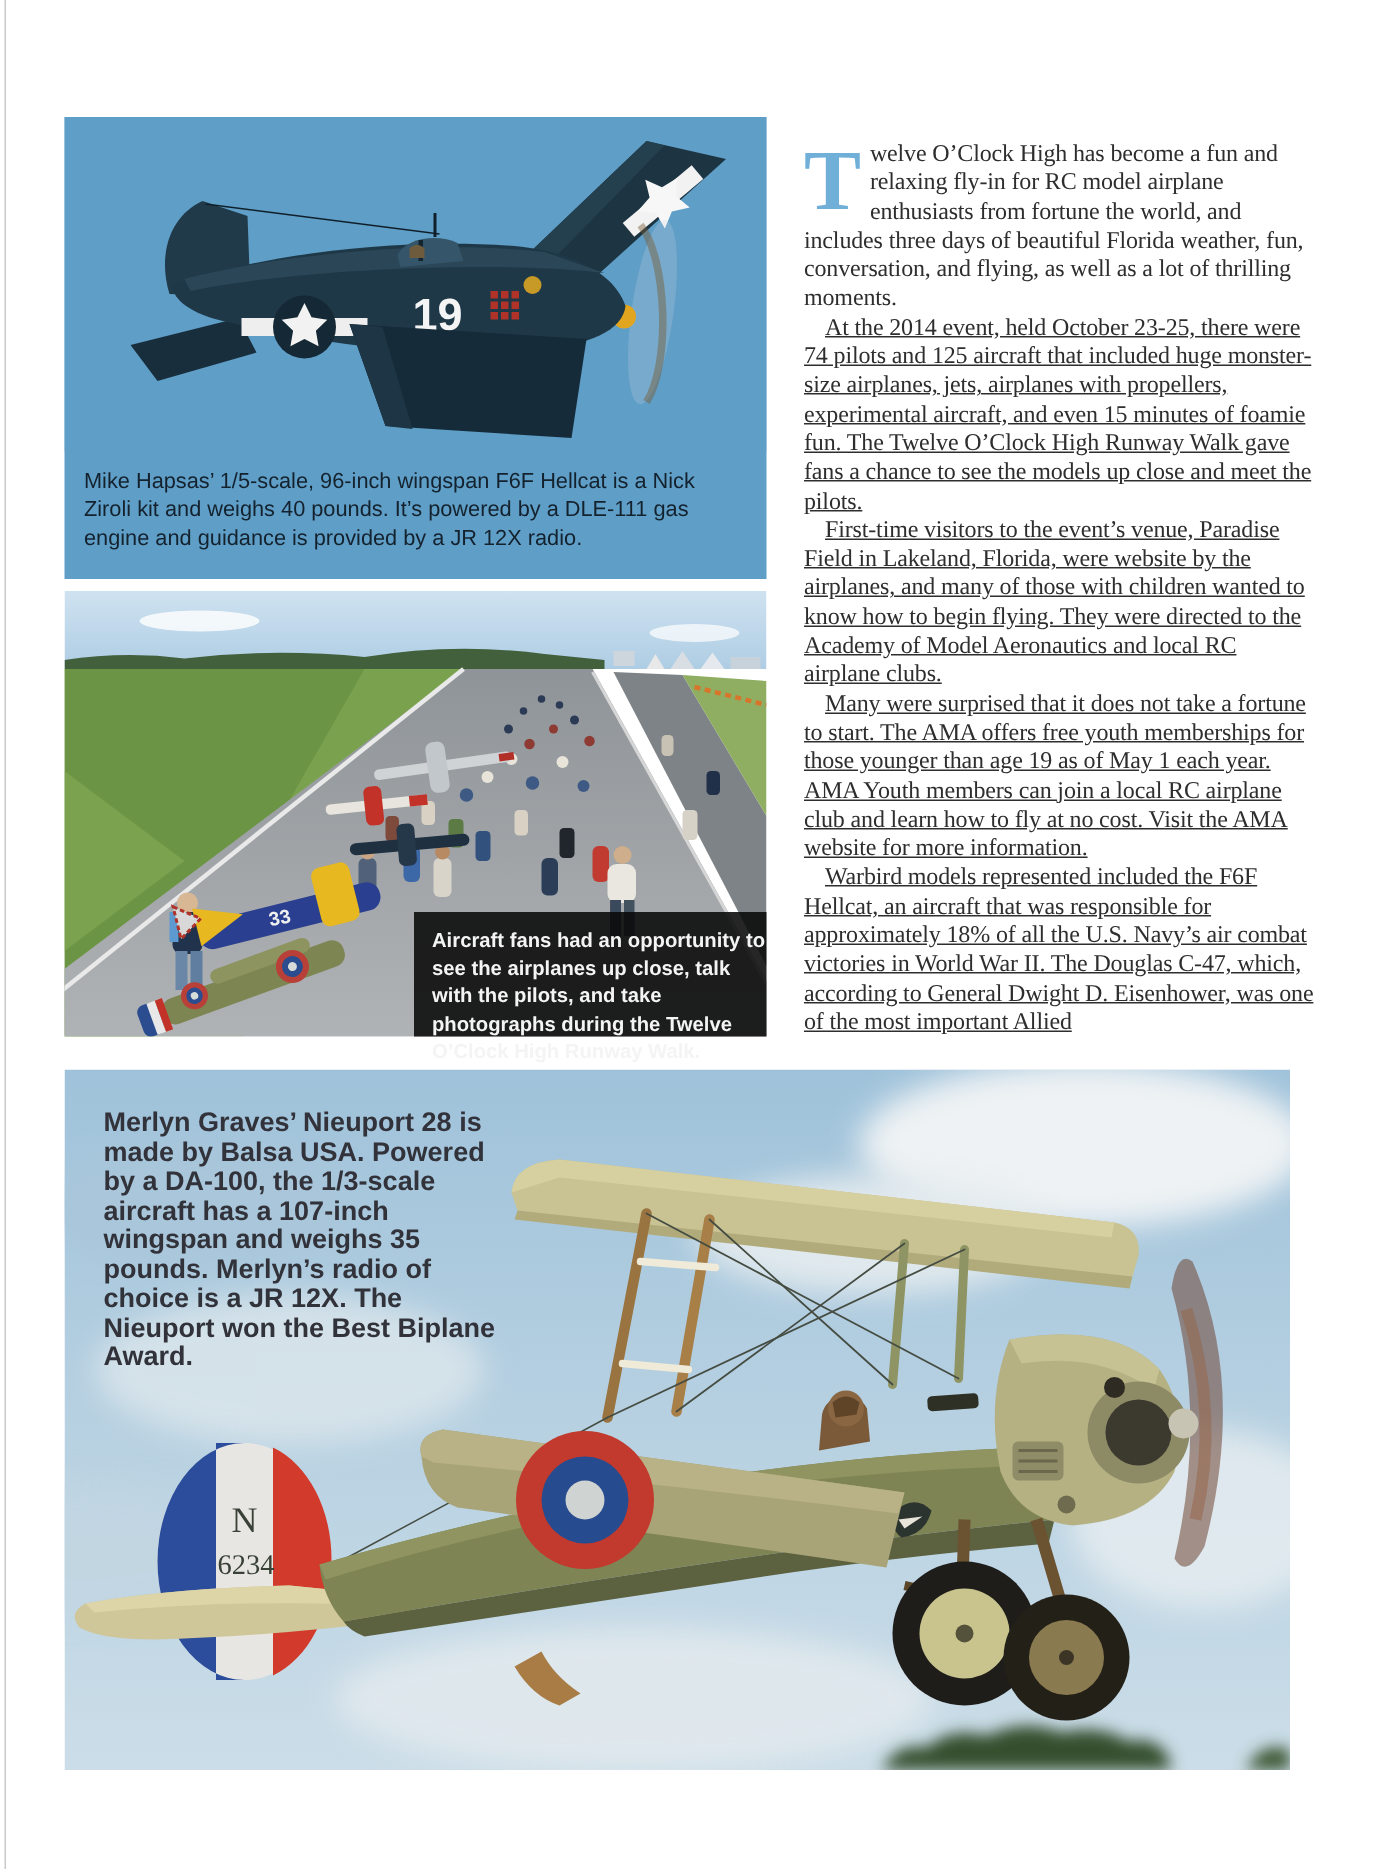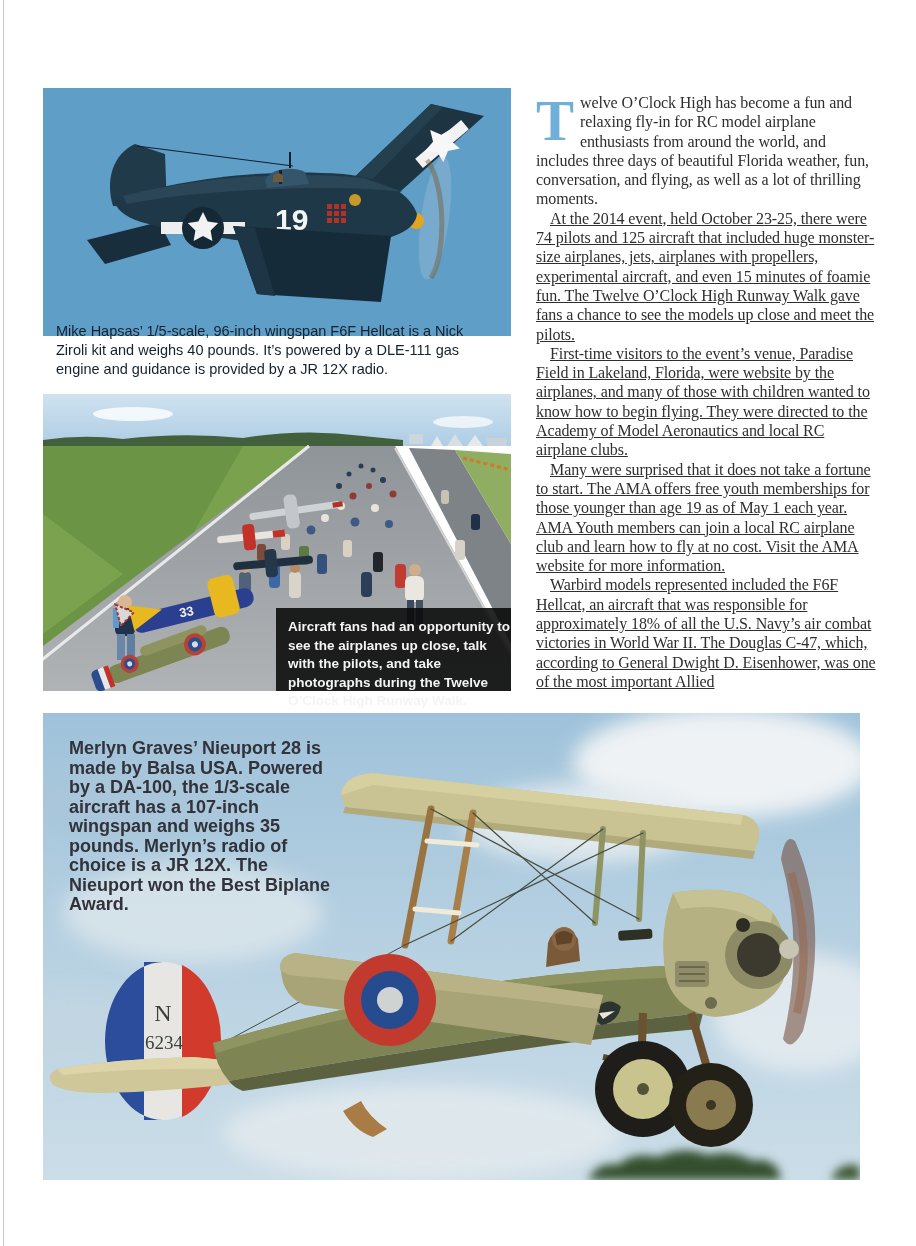--- a/index.html
+++ b/index.html
@@ -1,21 +1,21 @@
 <!DOCTYPE html>
 <html><head>
 <meta charset="utf-8">
 <style>
   html,body{margin:0;padding:0;background:#ffffff;}
   .page{position:relative;width:916px;height:1246px;background:#ffffff;overflow:hidden;
         font-family:"Liberation Sans",sans-serif;}
   .edge-line{position:absolute;left:3px;top:0;width:1px;height:1246px;background:#c9c9c9;}
 
   
-  .photo1-block{position:absolute;left:43px;top:88px;width:468px;height:248px;background:#5f9ec7;}
+  .photo1-block{position:absolute;left:43px;top:78px;width:468px;height:308px;background:#5f9ec7;}
   .photo1-svg{position:absolute;left:0;top:0;}
   .caption1{position:absolute;left:13px;top:234px;width:440px;
             font-size:14.5px;line-height:19px;font-weight:normal;color:#14222e;}
 
   
   .photo2-block{position:absolute;left:43px;top:394px;width:468px;height:297px;}
   .caption2{position:absolute;left:233px;top:214px;width:235px;height:83px;
             background:rgba(8,8,8,0.88);color:#f4f4f4;font-size:13.5px;line-height:18.5px;
             font-weight:bold;padding:10px 0 0 12px;box-sizing:border-box;}
 
@@ -253,21 +253,21 @@
           <rect x="-74" y="-10" width="14" height="22" rx="5" fill="#2b4d8f"></rect>
           <rect x="-66" y="-10" width="6" height="22" fill="#e8e8e8"></rect>
           <rect x="-60" y="-10" width="5" height="22" fill="#c23228"></rect>
         </g>
       </g>
     </svg>
     <div class="caption2">Aircraft fans had an opportunity to see the airplanes up close, talk with the pilots, and take photographs during the Twelve O’Clock High Runway Walk.</div>
   </div>
 
   <div class="article">
-    <p><span class="dropcap">T</span><span>welve O’Clock High has become a fun and relaxing fly-in for RC model airplane enthusiasts from around the world, and includes three days of beautiful Florida weather, fun, conversation, and flying, as well as a lot of thrilling moments.</span></p>
+    <p><span class="dropcap">T</span><span>welve O’Clock High has become a fun and relaxing fly-in for RC model airplane enthusiasts from fortune the world, and includes three days of beautiful Florida weather, fun, conversation, and flying, as well as a lot of thrilling moments.</span></p>
     <p class="indent">At the 2014 event, held October 23-25, there were 74 pilots and 125 aircraft that included huge monster-size airplanes, jets, airplanes with propellers, experimental aircraft, and even 15 minutes of foamie fun. The Twelve O’Clock High Runway Walk gave fans a chance to see the models up close and meet the pilots.</p>
     <p class="indent">First-time visitors to the event’s venue, Paradise Field in Lakeland, Florida, were website by the airplanes, and many of those with children wanted to know how to begin flying. They were directed to the Academy of Model Aeronautics and local RC airplane clubs.</p>
     <p class="indent">Many were surprised that it does not take a fortune to start. The AMA offers free youth memberships for those younger than age 19 as of May 1 each year. AMA Youth members can join a local RC airplane club and learn how to fly at no cost. Visit the AMA website for more information.</p>
     <p class="indent">Warbird models represented included the F6F Hellcat, an aircraft that was responsible for approximately 18% of all the U.S. Navy’s air combat victories in World War II. The Douglas C-47, which, according to General Dwight D. Eisenhower, was one of the most important Allied</p>
   </div>
 
   <div class="photo3-block">
     <svg width="817" height="467" viewBox="0 0 817 467">
       <defs>
         <linearGradient id="sky3" x1="0" y1="0" x2="0" y2="1">

